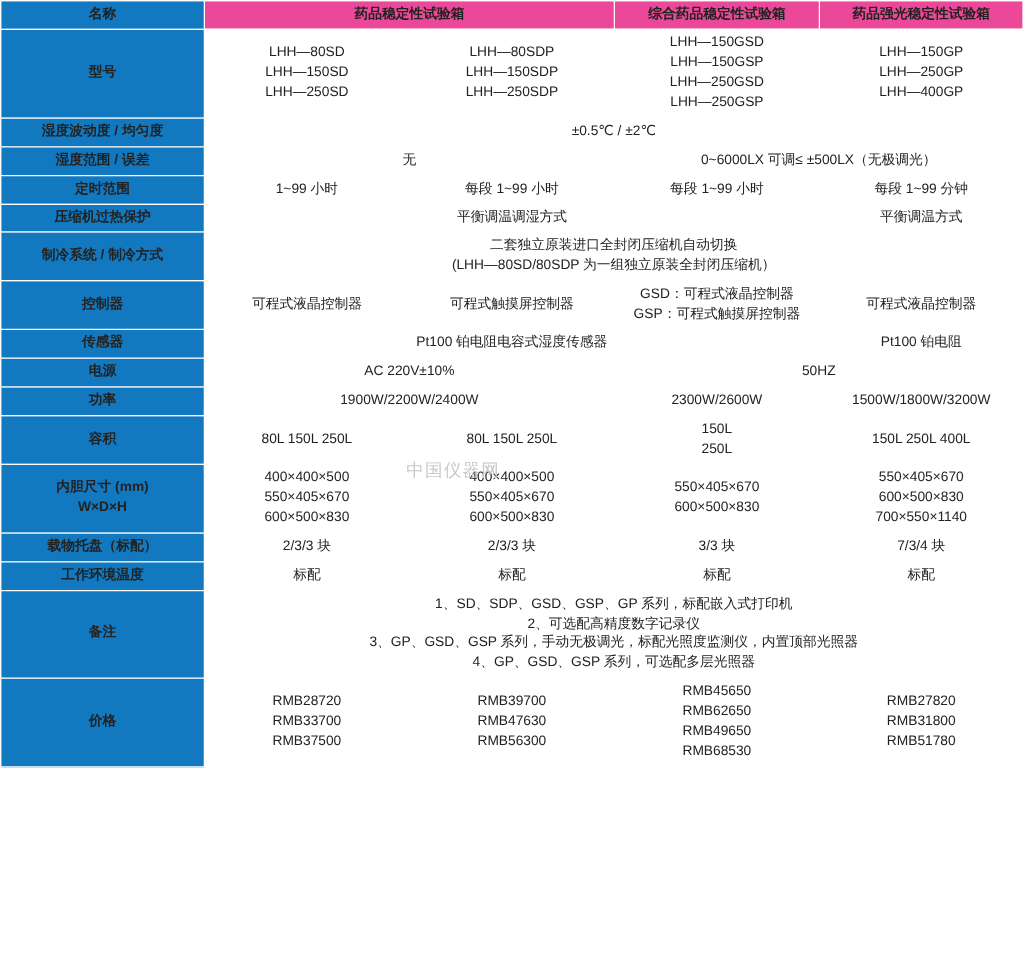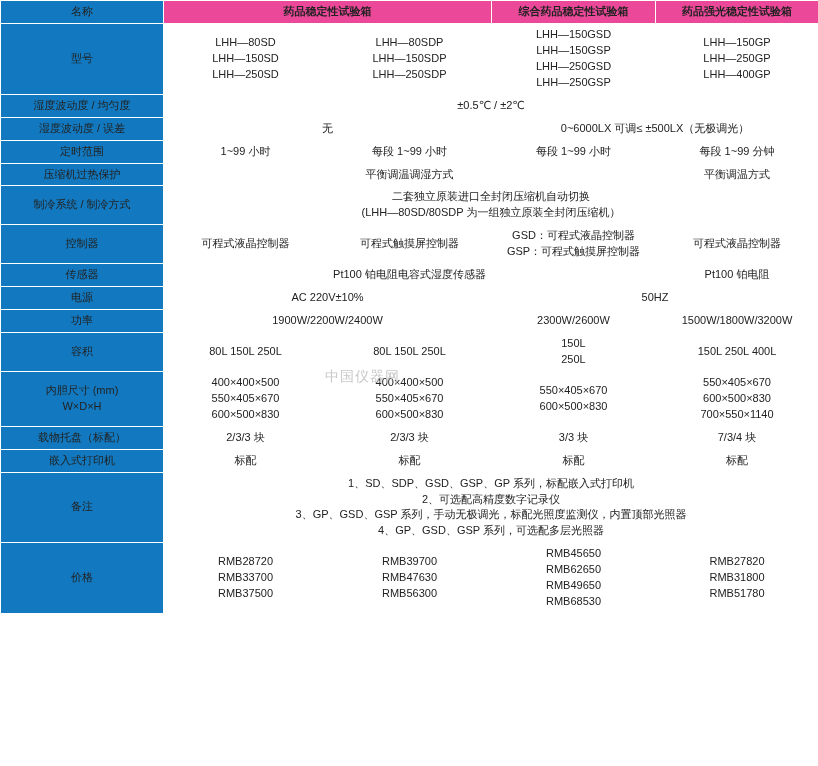--- a/index.html
+++ b/index.html
@@ -25,21 +25,21 @@
     vertical-align: middle;
     font-size: 11px;
     color: #222222;
     line-height: 1.45;
     padding: 3px 2px;
     word-break: break-word;
   }
   td.label {
     background: #1279c0;
     color: #ffffff;
-    font-weight: normal;
+    font-weight: bold;
     font-size: 12px;
     width: 163px;
   }
   td.hdr {
     background: #ec4899;
     color: #222222;
     font-weight: bold;
     font-size: 12px;
   }
   td.cell {
@@ -83,21 +83,21 @@
           <td class="cell ml">LHH—80SD<br>LHH—150SD<br>LHH—250SD</td>
           <td class="cell ml">LHH—80SDP<br>LHH—150SDP<br>LHH—250SDP</td>
           <td class="cell ml">LHH—150GSD<br>LHH—150GSP<br>LHH—250GSD<br>LHH—250GSP</td>
           <td class="cell ml">LHH—150GP<br>LHH—250GP<br>LHH—400GP</td>
         </tr>
         <tr>
           <td class="label ml">湿度波动度 / 均匀度</td>
           <td class="cell ml" colspan="4">±0.5℃ / ±2℃</td>
         </tr>
         <tr>
-          <td class="label ml">湿度波动度 / 误差</td>
+          <td class="label ml">湿度范围 / 误差</td>
           <td class="cell ml" colspan="2">无</td>
           <td class="cell ml" colspan="2">0~6000LX 可调≤ ±500LX（无极调光）</td>
         </tr>
         <tr>
           <td class="label ml">定时范围</td>
           <td class="cell ml">1~99 小时</td>
           <td class="cell ml">每段 1~99 小时</td>
           <td class="cell ml">每段 1~99 小时</td>
           <td class="cell ml">每段 1~99 分钟</td>
         </tr>
@@ -148,21 +148,21 @@
           <td class="cell ml">550×405×670<br>600×500×830<br>700×550×1140</td>
         </tr>
         <tr>
           <td class="label ml">载物托盘（标配）</td>
           <td class="cell ml">2/3/3 块</td>
           <td class="cell ml">2/3/3 块</td>
           <td class="cell ml">3/3 块</td>
           <td class="cell ml">7/3/4 块</td>
         </tr>
         <tr>
-          <td class="label ml">嵌入式打印机</td>
+          <td class="label ml">工作环境温度</td>
           <td class="cell ml">标配</td>
           <td class="cell ml">标配</td>
           <td class="cell ml">标配</td>
           <td class="cell ml">标配</td>
         </tr>
         <tr>
           <td class="label ml">备注</td>
           <td class="cell ml" colspan="4">1、SD、SDP、GSD、GSP、GP 系列，标配嵌入式打印机<br>2、可选配高精度数字记录仪<br>3、GP、GSD、GSP 系列，手动无极调光，标配光照度监测仪，内置顶部光照器<br>4、GP、GSD、GSP 系列，可选配多层光照器</td>
         </tr>
         <tr>

